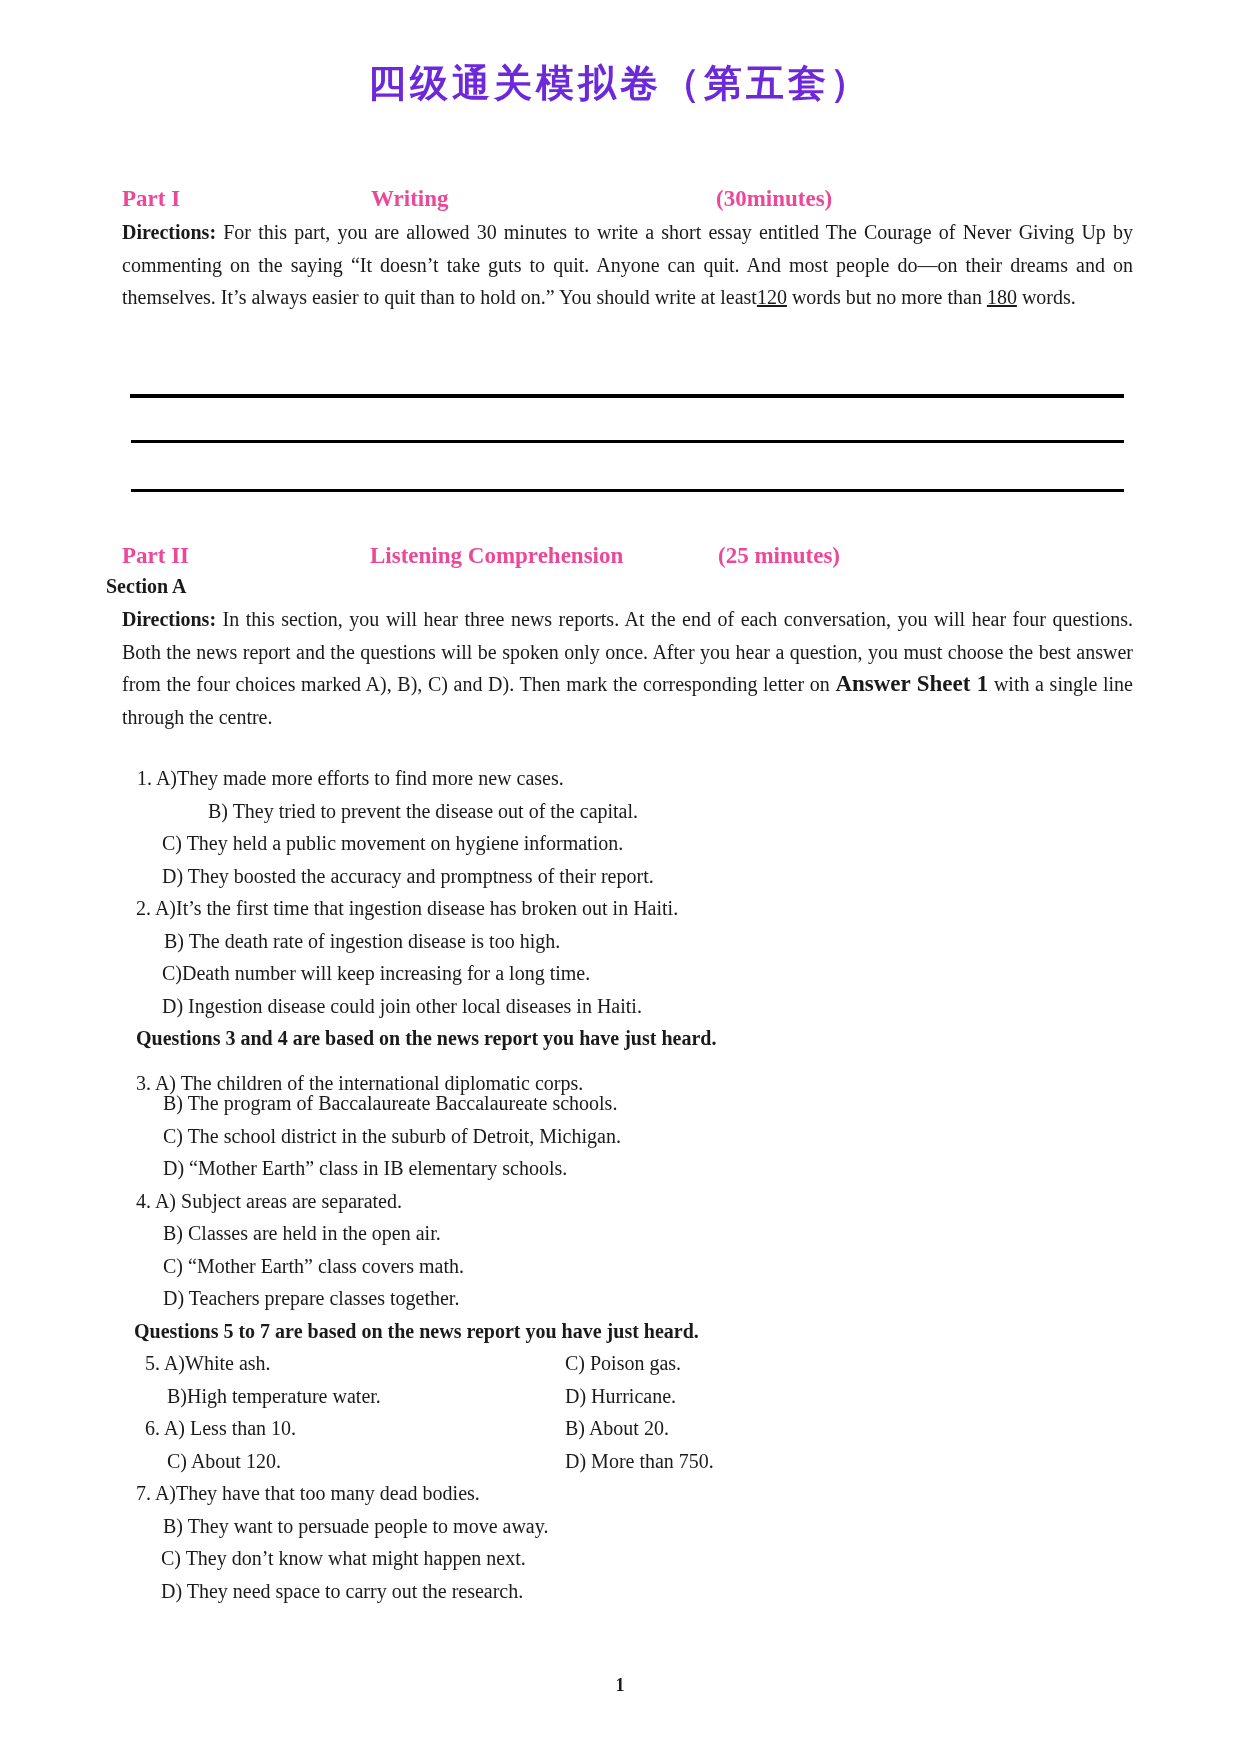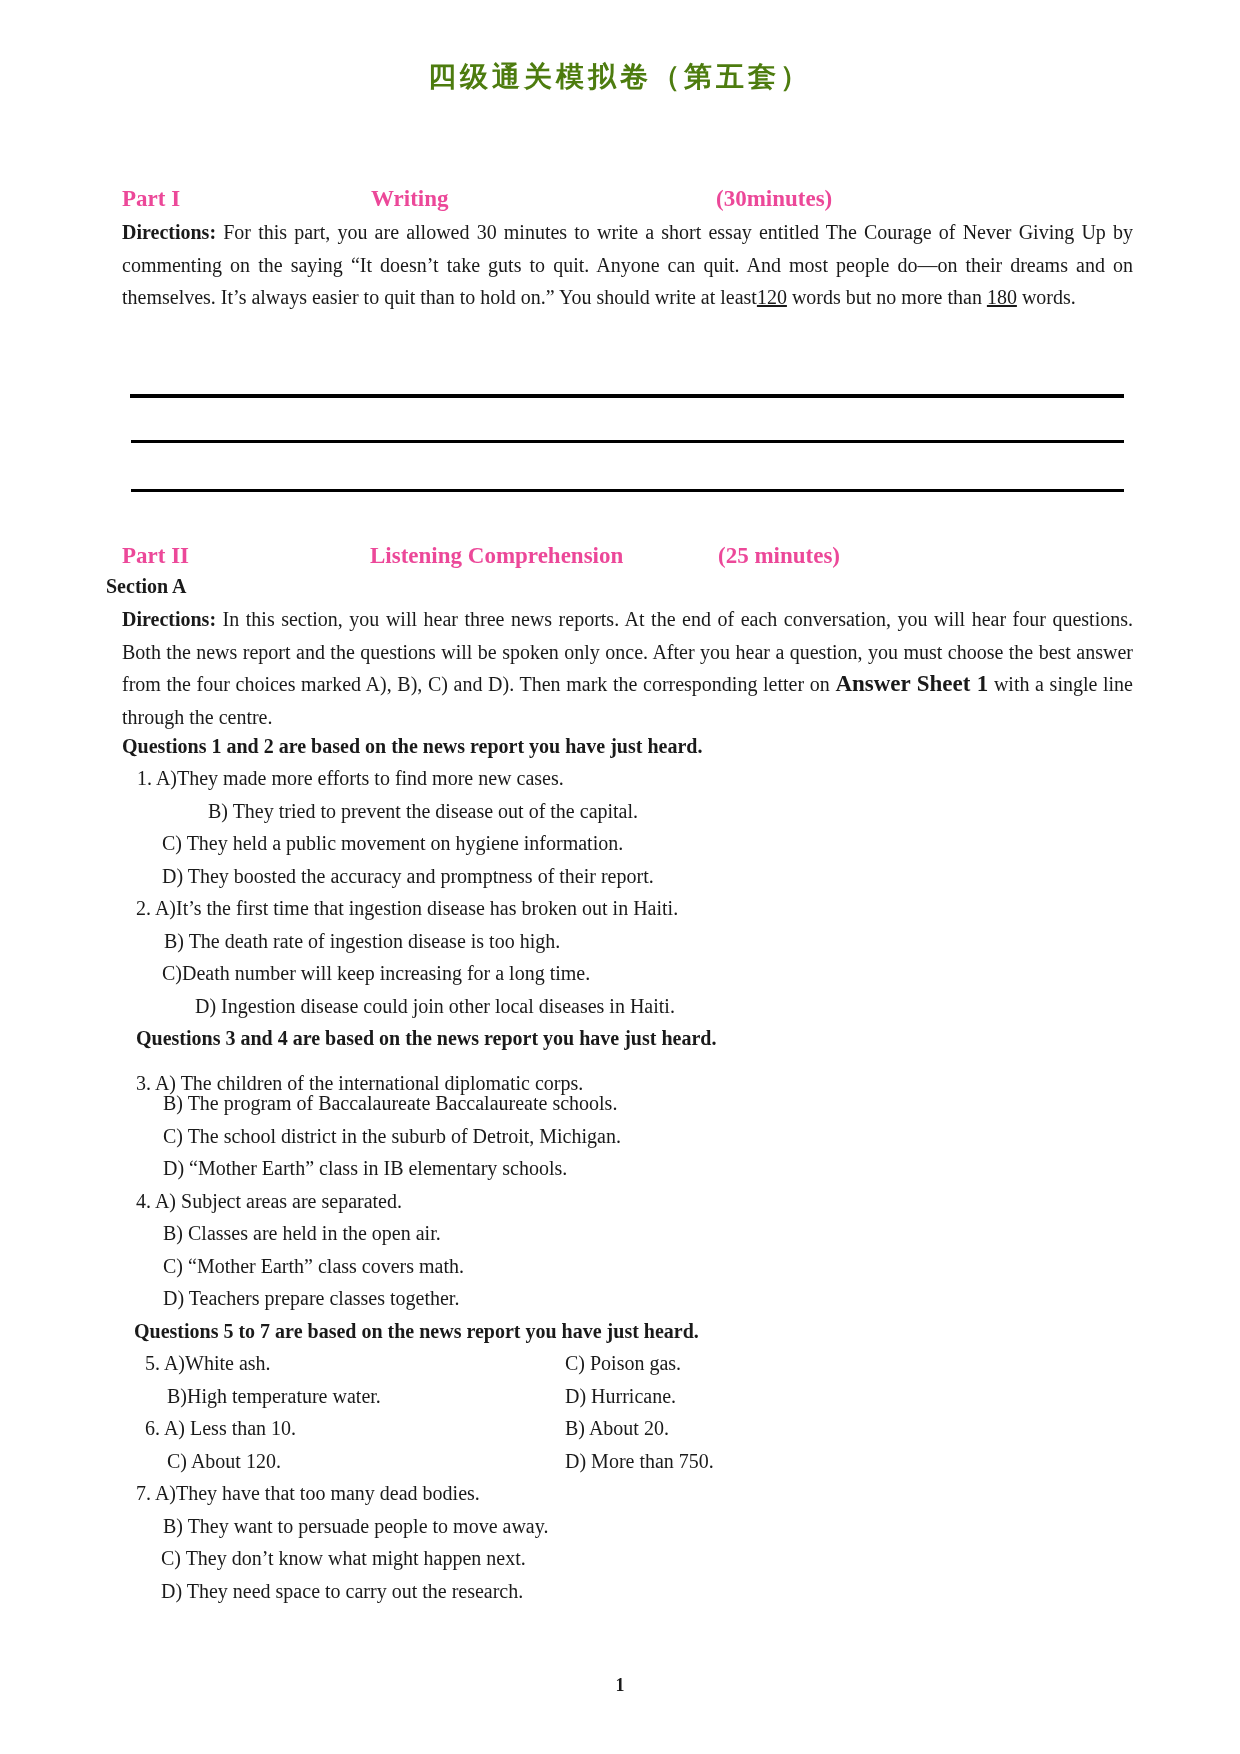--- a/index.html
+++ b/index.html
@@ -10,21 +10,21 @@
       overflow: hidden;
       color: #1a1a1a;
       font-family: "Liberation Serif", "DejaVu Serif", serif;
       font-size: 20px;
     }
     .page { position: absolute; left: 0; top: 0; width: 1240px; height: 1754px; }
     .title {
       position: absolute; left: 0; width: 1240px; top: 58px;
       text-align: center;
       font-family: "DejaVu Sans", "Liberation Sans", sans-serif;
-      font-weight: bold; font-size: 28px; letter-spacing: 4px; color: #4d7c0f;
+      font-weight: bold; font-size: 38px; letter-spacing: 4px; color: #6d28d9;
     }
     .part-head {
       position: absolute; left: 122px; height: 30px;
       font-weight: bold; font-size: 23px; color: #ec4899;
     }
     .part-head span { position: absolute; top: 0; white-space: nowrap; }
     .para {
       position: absolute; left: 122px; width: 1011px;
       line-height: 32.5px; text-align: justify; font-size: 20px;
     }
@@ -74,35 +74,34 @@
     <span style="left:248px;">Listening Comprehension</span>
     <span style="left:596px;">(25 minutes)</span>
   </div>
 
   <div class="section-a" style="top:575px;">Section A</div>
 
   <div class="para" style="top:603px;">
     <b>Directions:</b><span> In this section, you will hear three news reports. At the end of each conversation, you will hear four questions. Both the news report and the questions will be spoken only once. After you hear a question, you must choose the best answer from the four choices marked A), B), C) and D). Then mark the corresponding letter on </span><span class="ans-sheet">Answer Sheet 1</span><span> with a single line through the centre.</span>
   </div>
 
-  <div class="qgroup" style="left:122px; top:735px;">Questions 1 and 2 are based on the news report you have just heard.</div>
 
   <div class="opt" style="left:137px; top:767px;">
     <span>1.</span> <span>A)They made more efforts to find more new cases.</span>
   </div>
   <div class="opt" style="left:161px; top:800px;margin-left:47px;">B) They tried to prevent the disease out of the capital.</div>
   <div class="opt" style="left:162px; top:832px;">C) They held a public movement on hygiene information.</div>
   <div class="opt" style="left:162px; top:865px;">D) They boosted the accuracy and promptness of their report.</div>
 
   <div class="opt" style="left:136px; top:897px;">
     <span>2.</span> <span>A)It’s the first time that ingestion disease has broken out in Haiti.</span>
   </div>
   <div class="opt" style="left:164px; top:930px;">B) The death rate of ingestion disease is too high.</div>
   <div class="opt" style="left:162px; top:962px;">C)Death number will keep increasing for a long time.</div>
-  <div class="opt" style="left:162px; top:995px;margin-left:33px;">D) Ingestion disease could join other local diseases in Haiti.</div>
+  <div class="opt" style="left:162px; top:995px;">D) Ingestion disease could join other local diseases in Haiti.</div>
 
   <div class="qgroup" style="left:136px; top:1027px;">Questions 3 and 4 are based on the news report you have just heard.</div>
 
   <div class="opt" style="left:136px; top:1060px;margin-top:12px;">
     <span>3.</span> <span>A) The children of the international diplomatic corps.</span>
   </div>
   <div class="opt" style="left:163px; top:1092px;">B) The program of Baccalaureate Baccalaureate schools.</div>
   <div class="opt" style="left:163px; top:1125px;">C) The school district in the suburb of Detroit, Michigan.</div>
   <div class="opt" style="left:163px; top:1157px;">D) “Mother Earth” class in IB elementary schools.</div>
 

